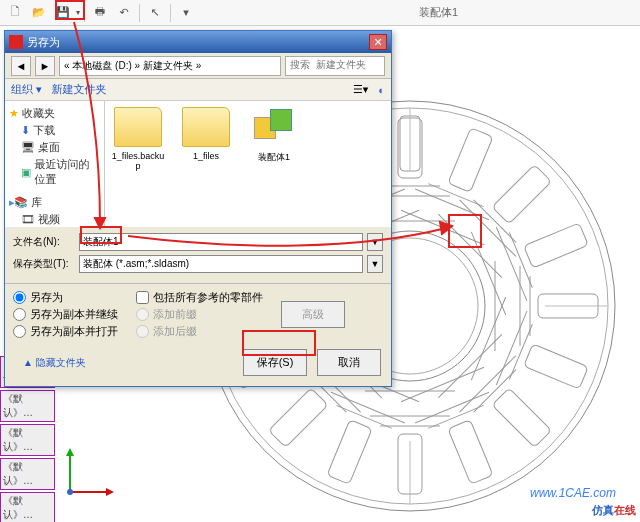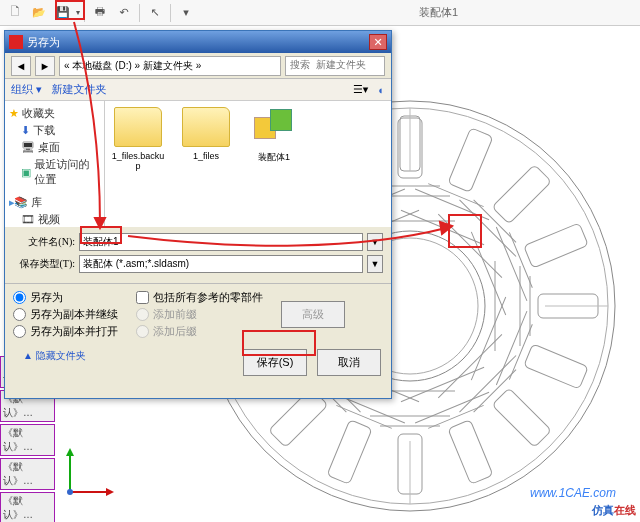--- a/index.html
+++ b/index.html
@@ -47,30 +47,30 @@
 .dlg-files { flex:1; background:#fff; padding:6px; display:flex; gap:14px; align-items:flex-start;}
 .folder { width:54px; text-align:center; }
 .folder-icon { width:48px; height:40px; background:linear-gradient(#fff2b8,#f5d260); border:1px solid #d6b438; border-radius:2px 6px 2px 2px; margin:0 auto 4px;}
 .folder-lbl { font-size:9px; word-break:break-all; }
 .asm-icon { width:48px; height:40px; position:relative; margin:0 auto 4px;}
 .asm-icon .cube1{position:absolute;left:4px;top:10px;width:22px;height:22px;background:#f3c93a;border:1px solid #b98;}
 .asm-icon .cube2{position:absolute;left:20px;top:2px;width:22px;height:22px;background:#6bbf3a;border:1px solid #497;}
 
 .dlg-fields { padding:6px 8px; }
 .frow { display:flex; align-items:center; margin-bottom:4px; gap:4px;}
-.flabel { width:62px; text-align:right; font-size:10px;font-family:Liberation Serif, serif; }
+.flabel { width:62px; font-size:10px; }
 .finput { flex:1; height:18px; border:1px solid #888; background:#fff; padding:0 3px; font-size:10px;}
 .fdrop { width:16px; height:18px; border:1px solid #888; background:#eee; text-align:center; line-height:16px; font-size:9px;}
 
 .dlg-bottom { border-top:1px solid #bbb; padding:6px 8px; display:flex; gap:18px; }
 .dlg-left { display:flex; flex-direction:column; gap:2px; }
 .dlg-right { display:flex; flex-direction:column; gap:2px; }
 .radio, .chk { font-size:10px; display:flex; align-items:center; gap:4px; }
 .radio input, .chk input { margin:0; }
-.dlg-actions { display:flex; justify-content:flex-end; gap:10px; padding:4px 10px 22px; }
+.dlg-actions { display:flex; justify-content:flex-end; gap:10px; padding:4px 10px 10px; align-items:center;}
 .btn { min-width:64px; height:27px; border:1px solid #888; background:#efefef; }
 .collapse { color:#25c; font-size:10px; margin-right:auto; padding-left:8px;}
 .disabled { color:#999; }
 </style>
 </head>
 <body>
 
 <div class="toolbar">
   <div class="tbtn">🗋</div>
   <div class="tbtn">📂</div>

